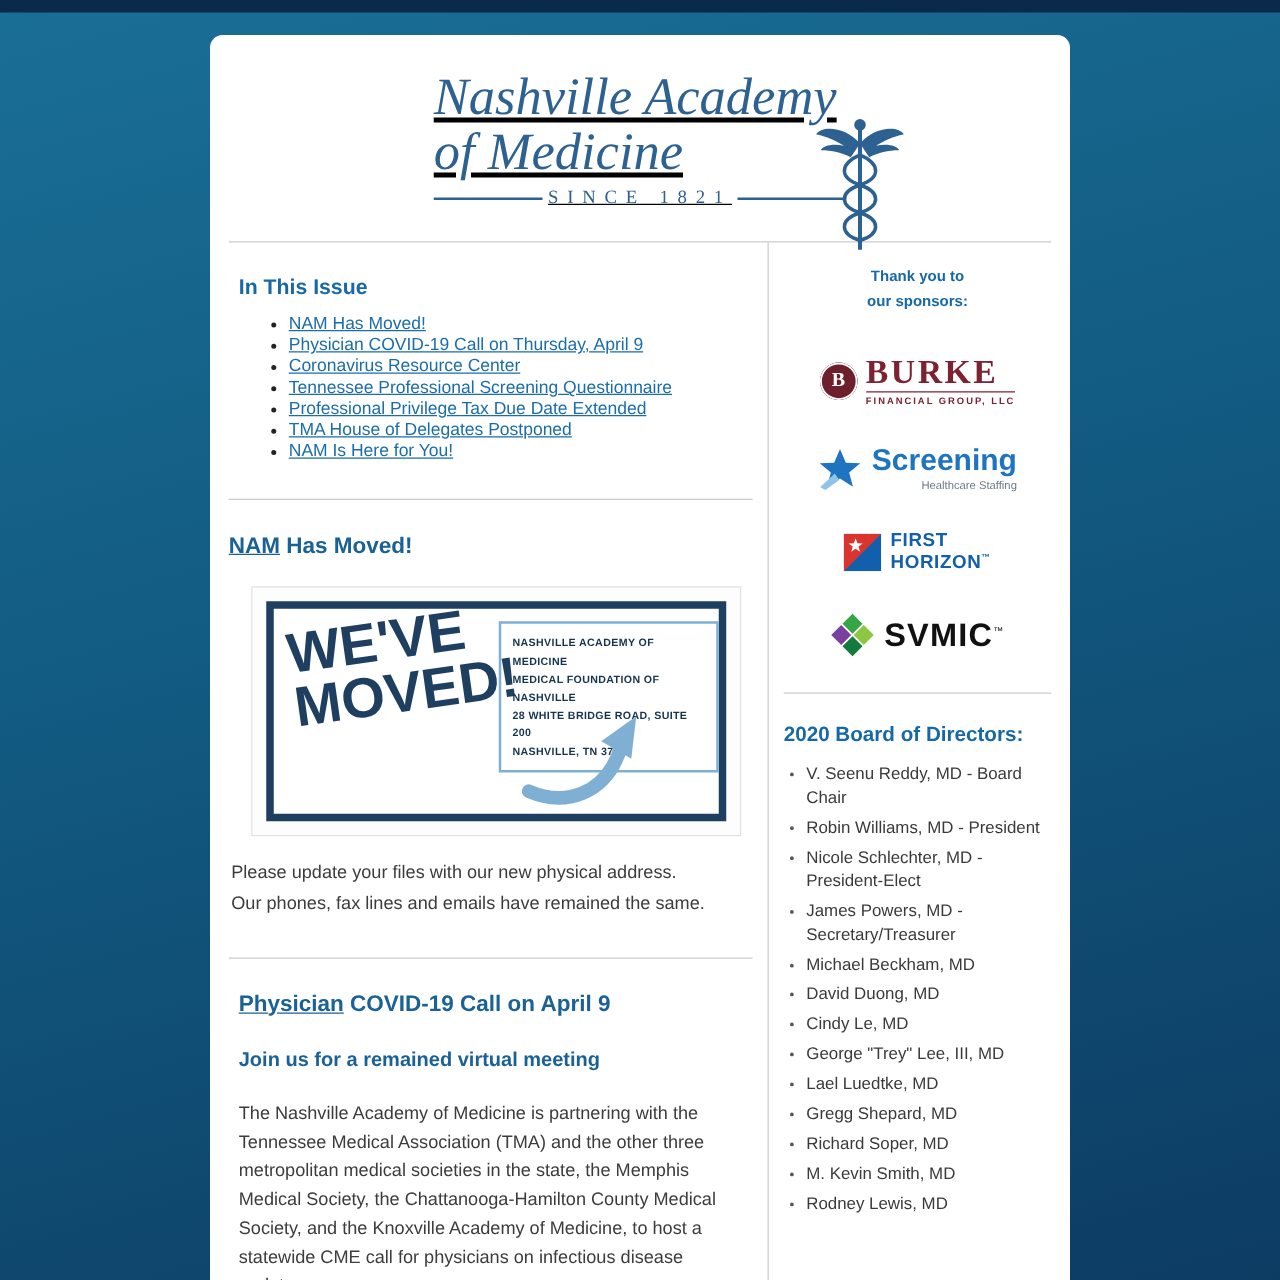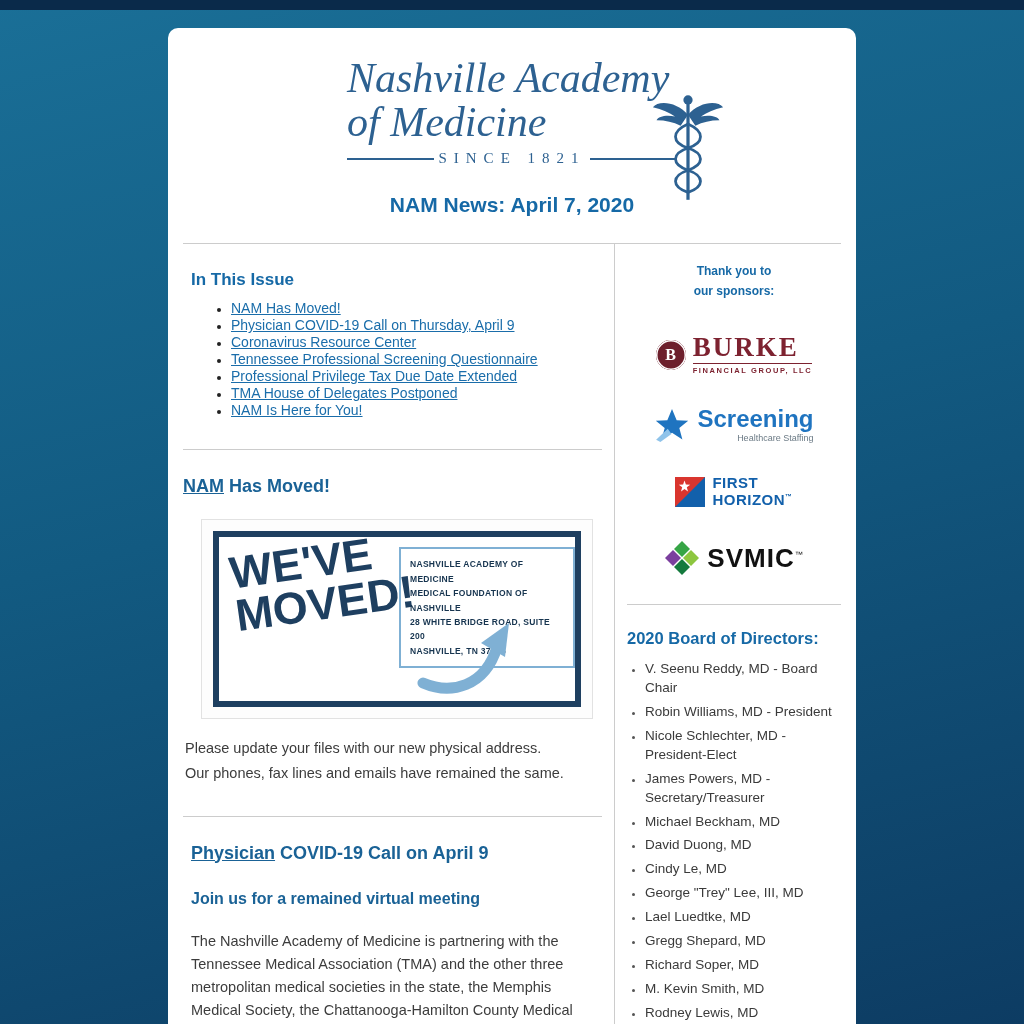--- a/index.html
+++ b/index.html
@@ -7,21 +7,21 @@
   body {
     font-family: "Liberation Sans", sans-serif;
     background: linear-gradient(165deg, #1a6f97 0%, #125a81 45%, #0d3c63 100%);
   }
   .top-bar { height: 10px; width: 100%; background: #0a2a4a; }
   .card {
     width: 688px; margin: 18px auto 0; background: #ffffff;
     border-radius: 10px; padding: 20px 15px; min-height: 1300px;
   }
   
-  .logo-wrap { position: relative; width: 330px; margin: 8px auto 0; }
+  .logo-wrap { position: relative; width: 330px; margin: 8px auto 0; text-decoration: underline; }
   .logo-text {
     font-family: "Liberation Serif", serif; font-style: italic;
     color: #2d6191; font-size: 42px; line-height: 1.05; text-align: left;
   }
   .since-row { display: flex; align-items: center; gap: 4px; margin-top: 6px; width: 330px; }
   .since-row .rule { flex: 1; height: 2px; background: #2d6191; }
   .since-text {
     font-family: "Liberation Serif", serif; color: #2d6191;
     font-size: 15px; letter-spacing: 7px; white-space: nowrap;
   }
@@ -121,21 +121,20 @@
     <svg class="caduceus" width="74" height="112" viewBox="0 0 80 120">
       <circle cx="40" cy="8" r="5" fill="#2d6191"></circle>
       <line x1="40" y1="12" x2="40" y2="116" stroke="#2d6191" stroke-width="3.5"></line>
       <path d="M40 24 C28 10 8 8 2 16 C12 18 20 22 26 26 C16 24 8 26 6 30 C16 30 24 32 32 36 Z" fill="#2d6191"></path>
       <path d="M40 24 C52 10 72 8 78 16 C68 18 60 22 54 26 C64 24 72 26 74 30 C64 30 56 32 48 36 Z" fill="#2d6191"></path>
       <path d="M40 34 C22 42 22 54 40 60 C58 66 58 78 40 84 C22 90 22 102 40 108" stroke="#2d6191" stroke-width="3" fill="none"></path>
       <path d="M40 34 C58 42 58 54 40 60 C22 66 22 78 40 84 C58 90 58 102 40 108" stroke="#2d6191" stroke-width="3" fill="none"></path>
     </svg>
   </div>
 
-  <h1 class="newsletter-title">NAM News: April 7, 2020</h1>
 
   <hr class="divider top-divider">
 
   <div class="columns">
 
     <div class="left-col">
 
       <h2 class="issue-heading">In This Issue</h2>
       <ul class="issue-list">
           <li>NAM Has Moved!</li>

